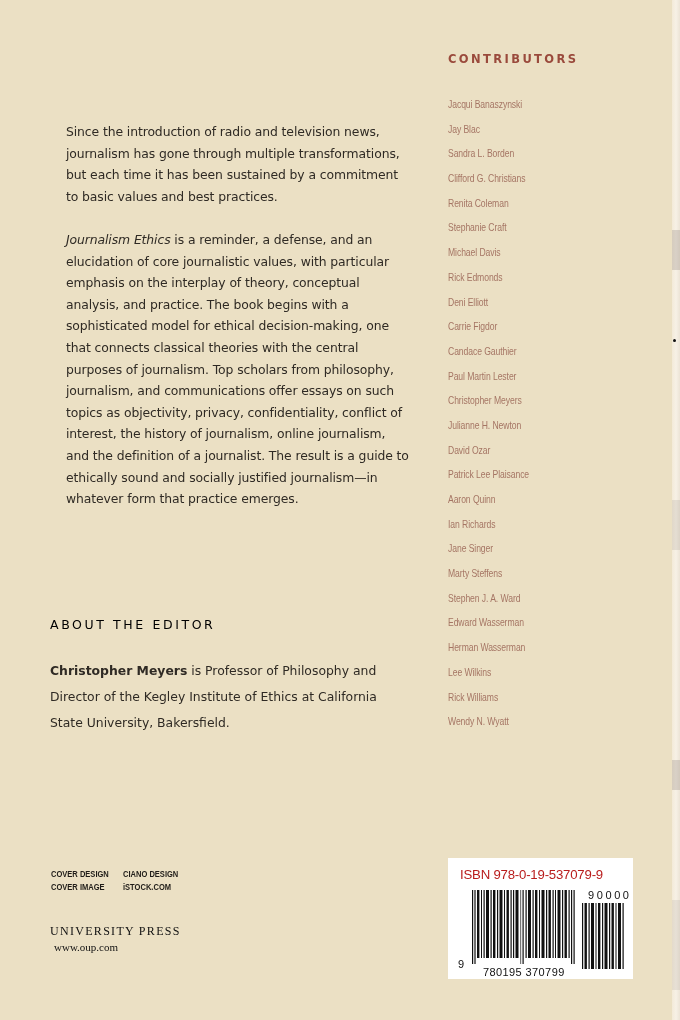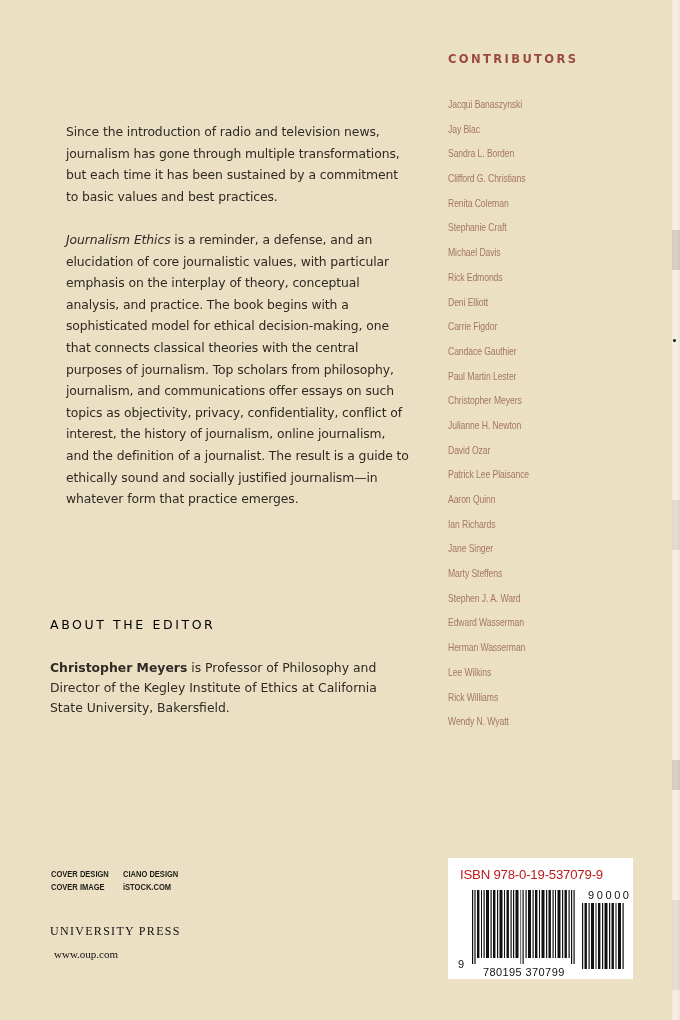--- a/index.html
+++ b/index.html
@@ -23,21 +23,21 @@
     }
     .blurb p { margin: 0 0 21.6px 0; }
     .blurb em { font-style: italic; }
 
     .about-heading {
       position: absolute; left: 50px; top: 617px;
       font-size: 12.5px; letter-spacing: 2.6px; color: #000000;
     }
     .about-body {
       position: absolute; left: 50px; top: 658px; width: 330px;
-      font-size: 12.4px; line-height: 20px;
+      font-size: 12.4px; line-height: 26px;
     }
     .about-body b { font-weight: bold; }
 
     .contrib-heading {
       position: absolute; left: 448px; top: 52px;
       font-size: 11.5px; letter-spacing: 2.4px; font-weight: bold; color: #9a4a3c;
     }
     .contrib-list {
       position: absolute; left: 448px; top: 98px; margin: 0; padding: 0; list-style: none;
     }
@@ -60,21 +60,21 @@
     .oxford-logo { position: absolute; left: 50px; top: 922px; }
     .oxford-word {
       font-family: "Liberation Serif", serif; font-size: 28px; letter-spacing: 0.5px;
       color: #111; line-height: 28px;
     }
     .oxford-sub {
       font-family: "Liberation Serif", serif; font-size: 12px; letter-spacing: 1.3px;
       color: #111; margin-top: 2px;
     }
     .oxford-url {
-      font-family: "Liberation Serif", serif; font-size: 11px; color: #111; margin-top: 9px; margin-left: 4px;
+      font-family: "Liberation Serif", serif; font-size: 11px; color: #111; margin-top: 2px; margin-left: 4px;
     }
 
     .isbn-box {
       position: absolute; left: 448px; top: 858px; width: 185px; height: 121px;
       background: #fff;
     }
     .isbn-text {
       position: absolute; left: 12px; top: 9px;
       font-family: "Liberation Sans", sans-serif; font-size: 13.2px; color: #b91c1c; letter-spacing: -0.2px;
     }

